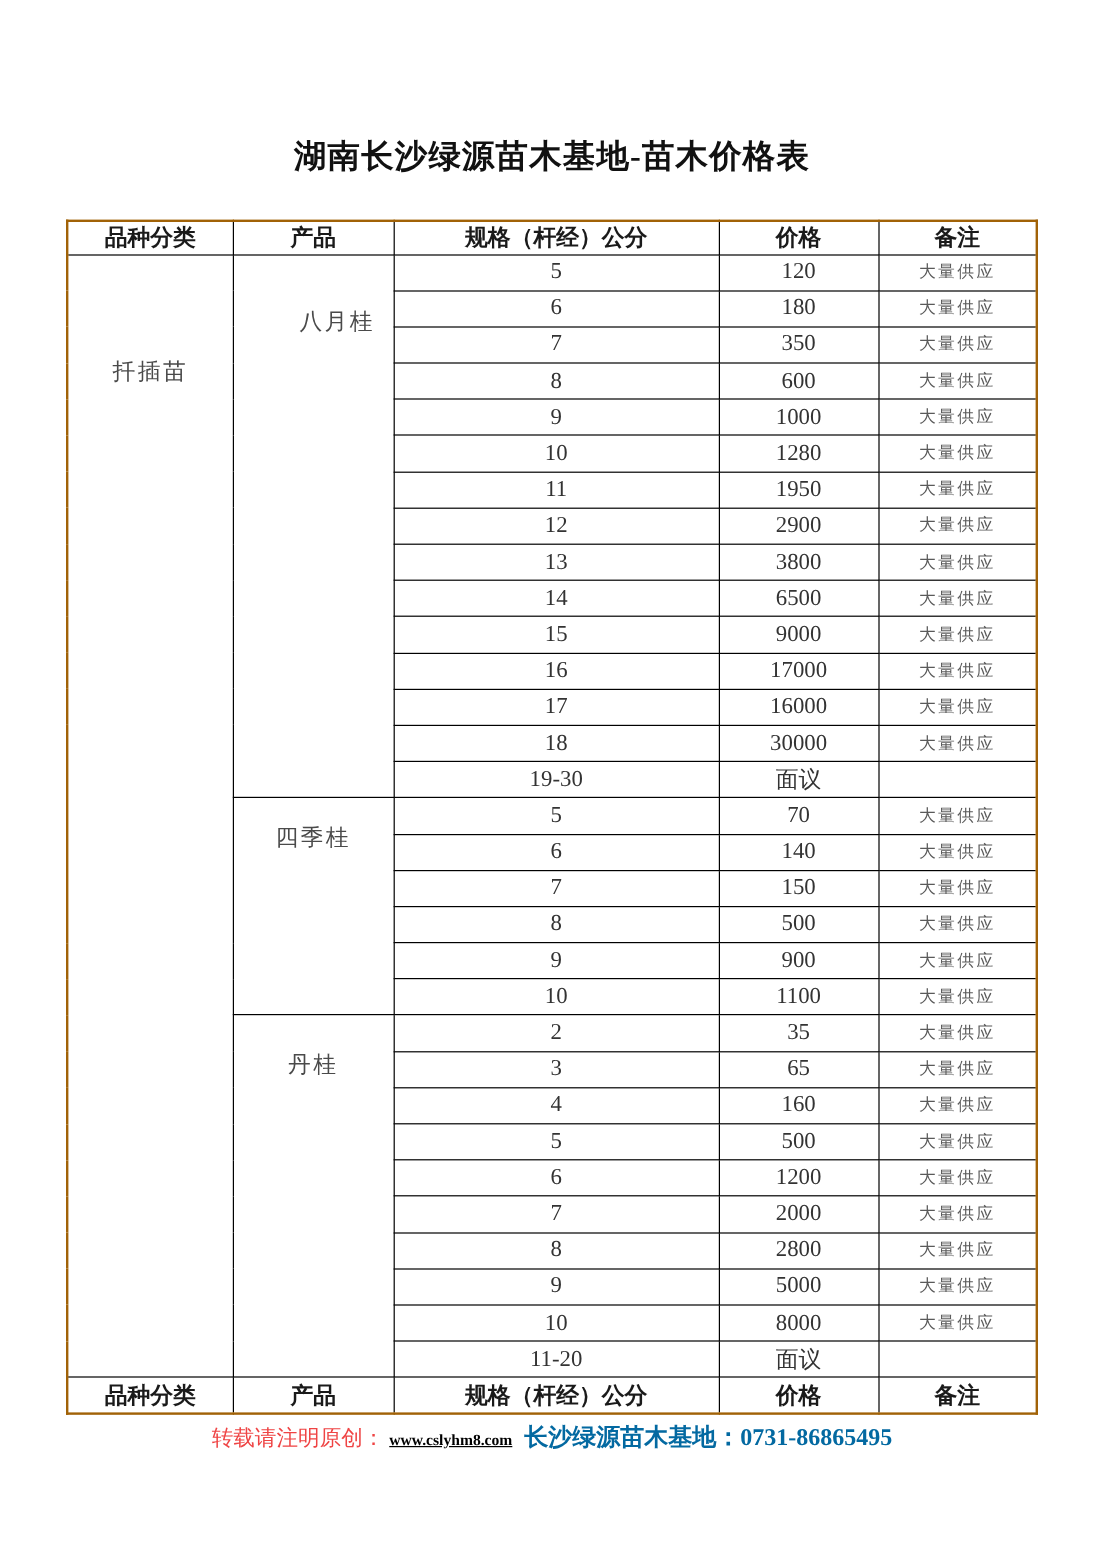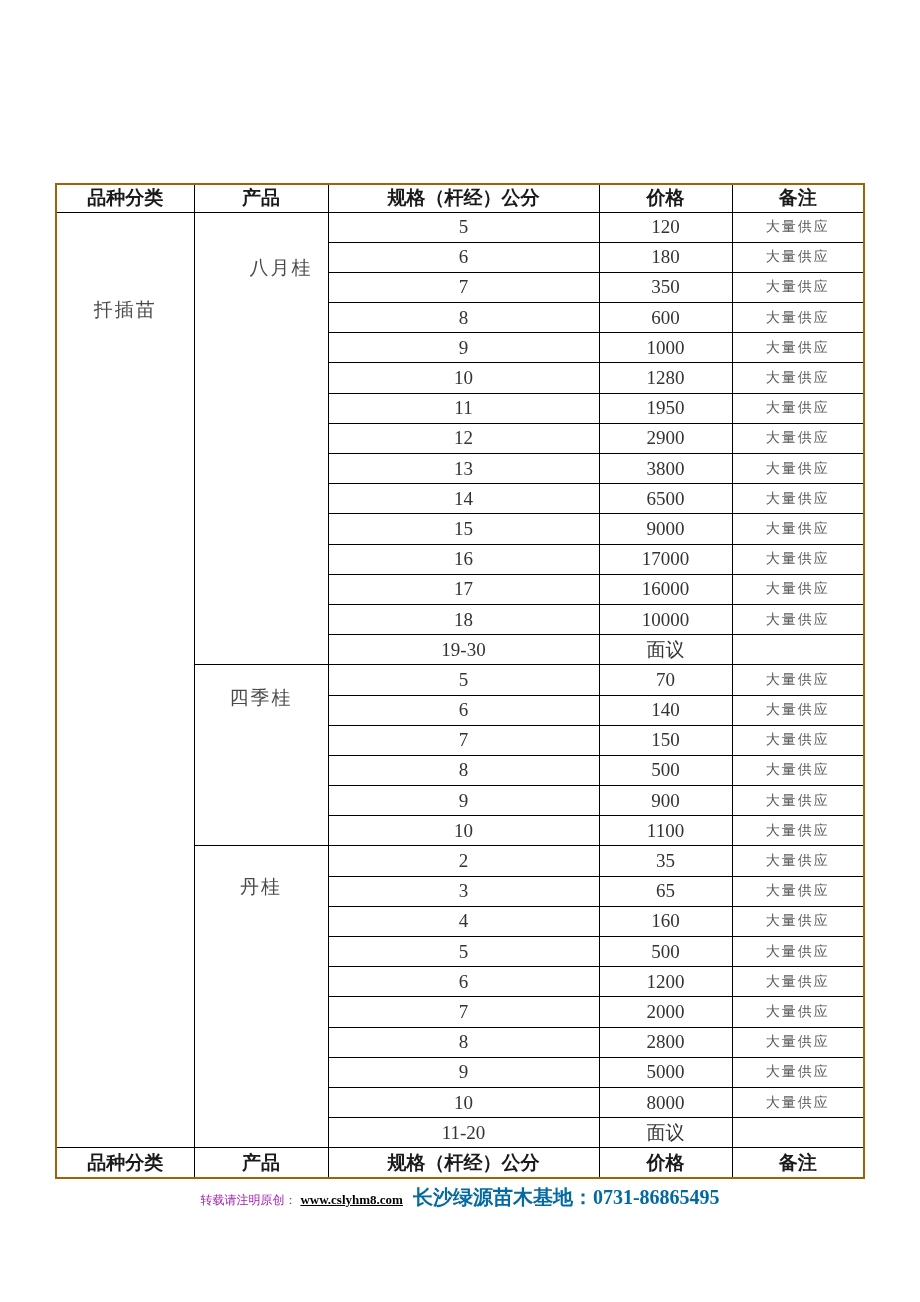--- a/index.html
+++ b/index.html
@@ -73,42 +73,43 @@
   td.prod-2 { padding-top: 28px; }
   .footer-line {
     position: absolute;
     top: 1184px;
     left: 0;
     width: 100%;
     text-align: center;
     white-space: nowrap;
   }
   .footer-line .prefix {
-    font-size: 12px;
-    color: #a21caf;
+    font-size: 18px;
+    color: #ef4444;
   }
   .footer-line .url {
     font-size: 13px;
     font-weight: bold;
     color: #000000;
     text-decoration: underline;
     margin: 0 6px 0 4px;
   }
   .footer-line .suffix {
     font-size: 20px;
     font-weight: bold;
     color: #0369a1;
     margin-top: 20px;
   }
 </style>
 </head>
 <body>
 
 <div class="page">
 
+  <h1 class="doc-title">湖南长沙绿源苗木基地-苗木价格表</h1>
 
   <table class="price-table">
     <colgroup>
       <col style="width:138px">
       <col style="width:134px">
       <col style="width:271px">
       <col style="width:133px">
       <col style="width:132px">
     </colgroup>
     <thead>
@@ -183,21 +184,21 @@
           <td class="price">17000</td>
           <td class="note">大量供应</td>
         </tr>
         <tr>
           <td class="spec">17</td>
           <td class="price">16000</td>
           <td class="note">大量供应</td>
         </tr>
         <tr>
           <td class="spec">18</td>
-          <td class="price">10000</td>
+          <td class="price">30000</td>
           <td class="note">大量供应</td>
         </tr>
         <tr>
           <td class="spec">19-30</td>
           <td class="price">面议</td>
           <td class="note"></td>
         </tr>
         <tr>
           <td class="prod-cell prod-1" rowspan="6">四季桂</td>
           <td class="spec">5</td>

